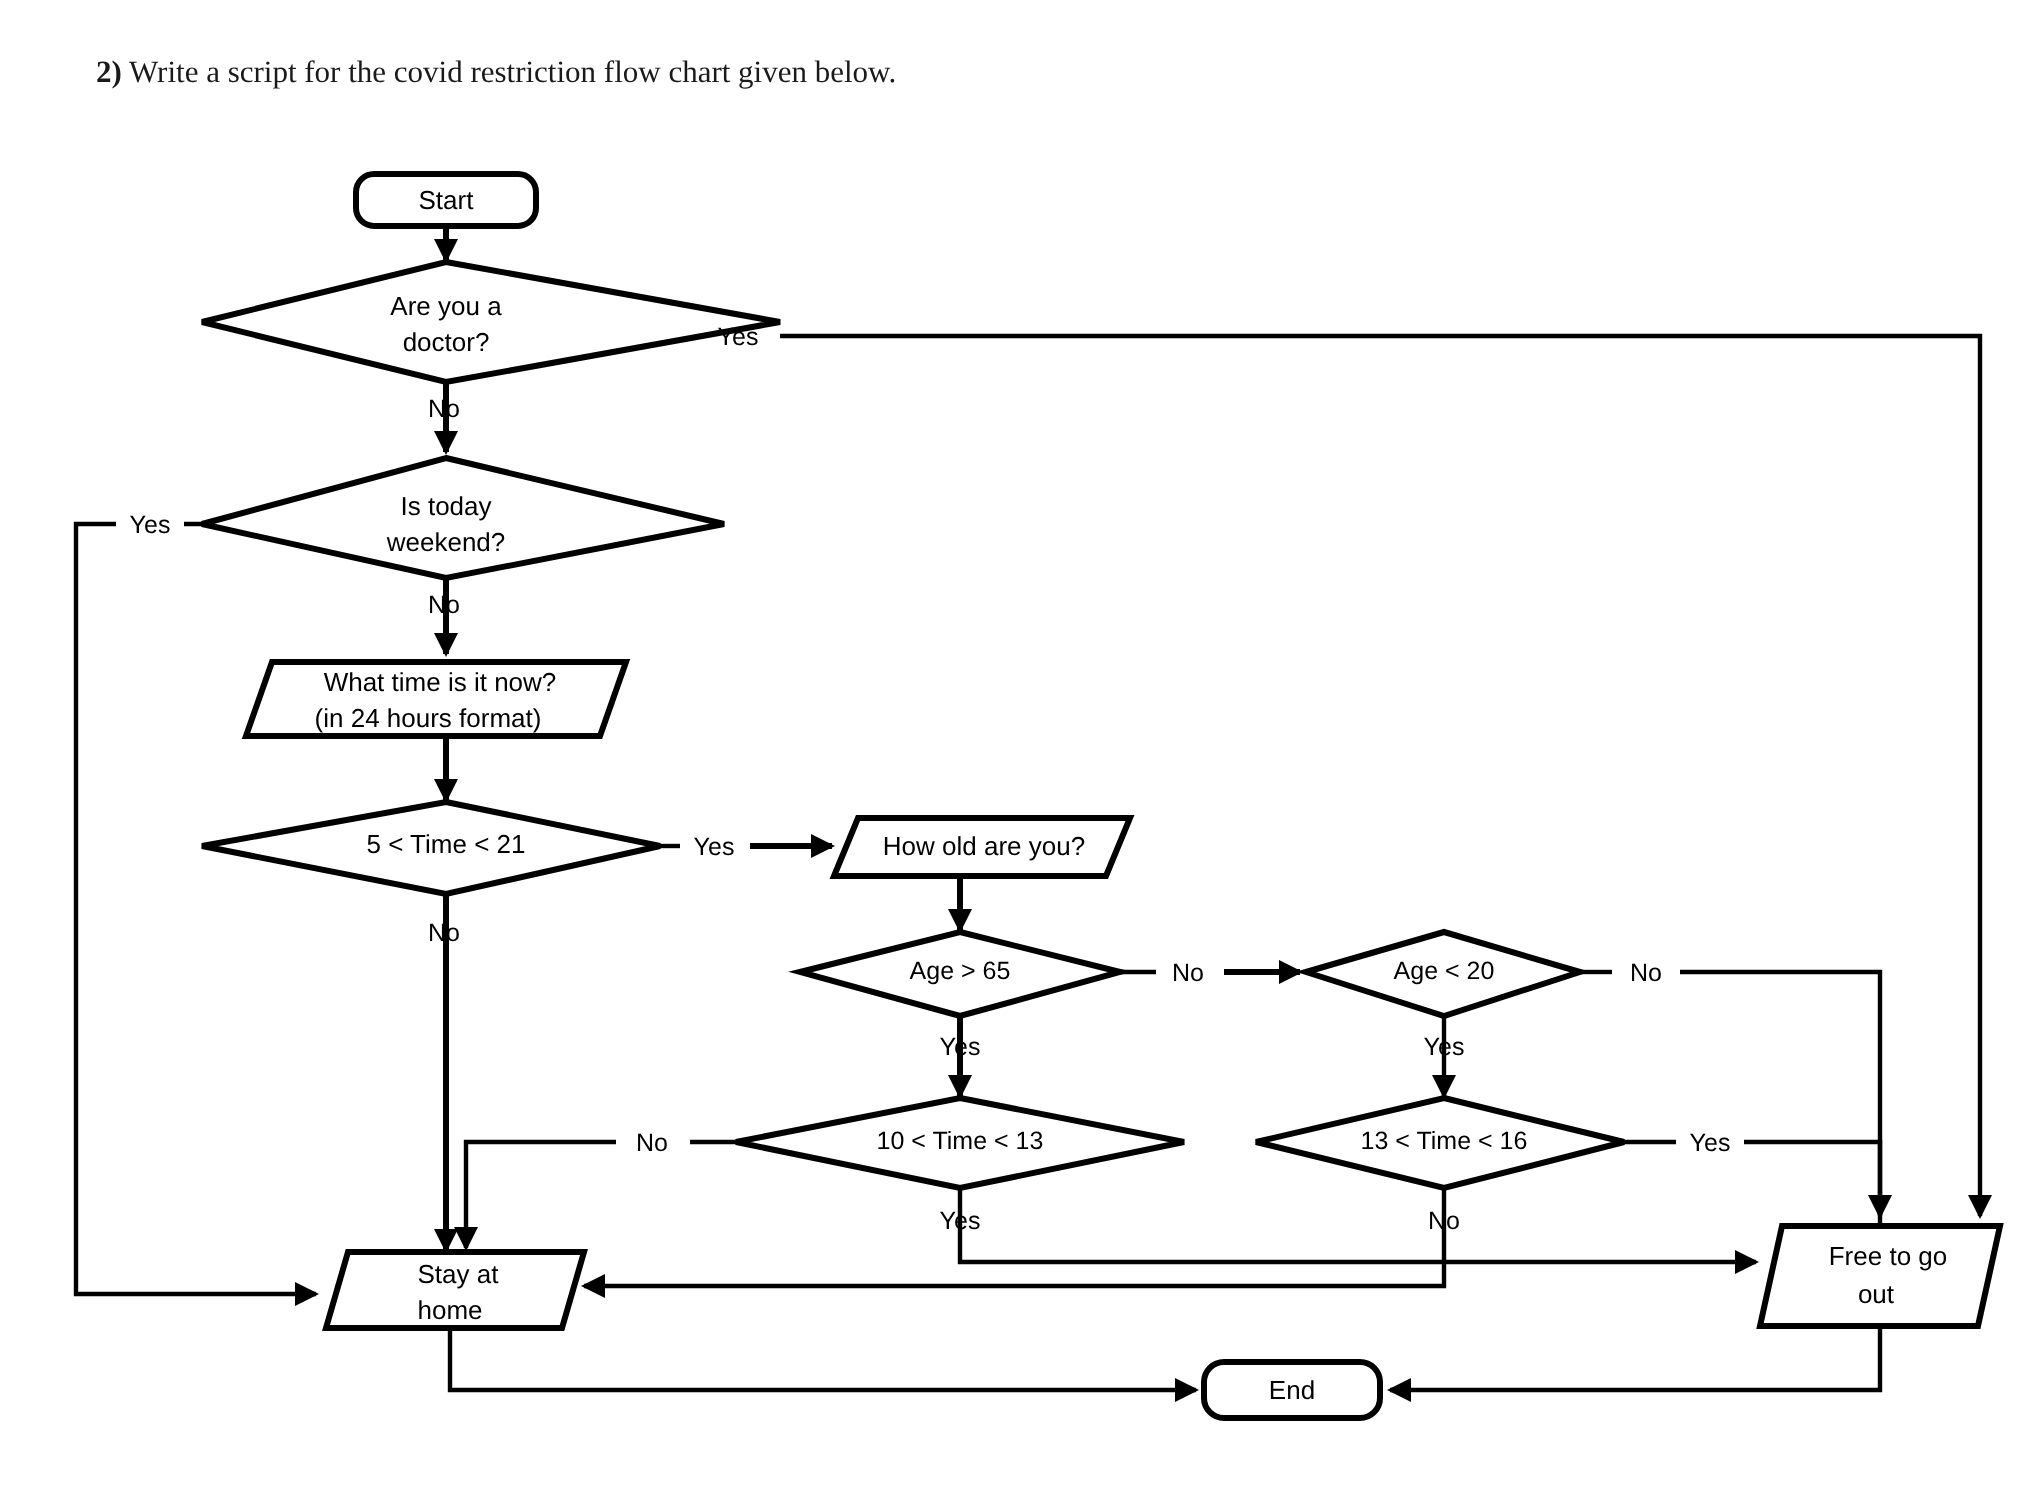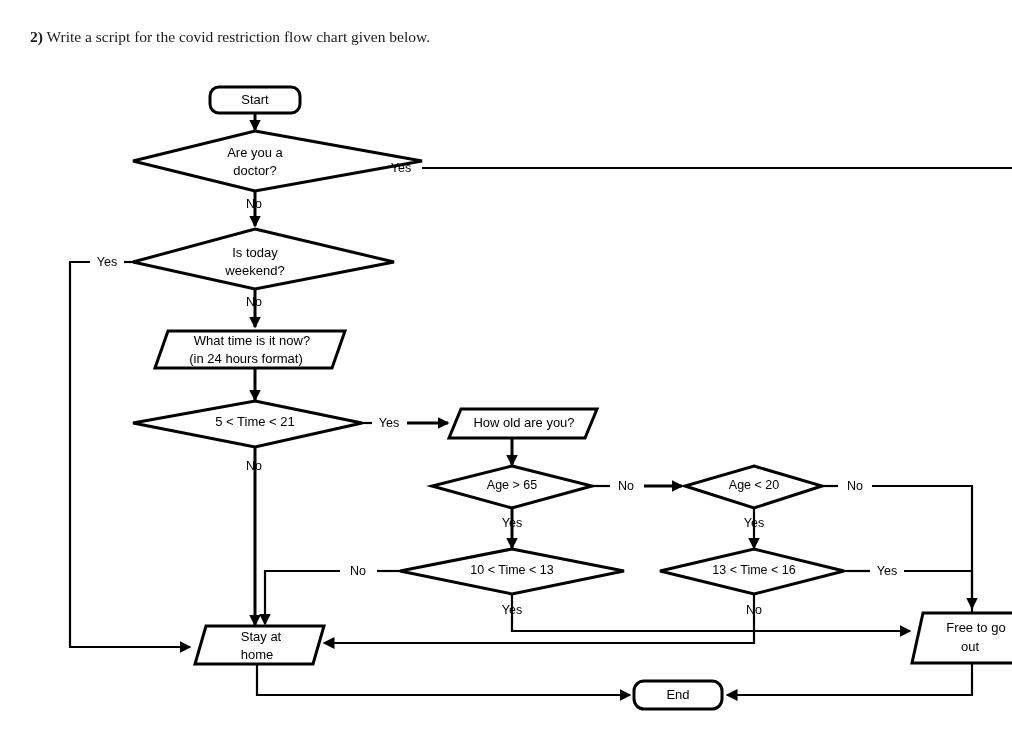--- a/index.html
+++ b/index.html
@@ -10,37 +10,36 @@
   body {
     width: 1012px;
     height: 750px;
     font-family: "Liberation Sans", sans-serif;
     color: #000000;
     position: relative;
     overflow: hidden;
   }
   #question-line {
     position: absolute;
-    left: 30px;
+    left: 48px;
     top: 28px;
     font-family: "Liberation Serif", serif;
     font-size: 15.5px;
     color: #1a1a1a;
     white-space: nowrap;
   }
   #question-line .qnum {
     font-weight: bold;
   }
   #flow-wrap {
     position: absolute;
     left: 0;
     top: 0;
     width: 812px;
     height: 750px;
-    margin-left: 32px;
   }
   svg#flowchart {
     display: block;
     width: 1012px;
     height: 750px;
   }
   .shape {
     fill: #ffffff;
     stroke: #000000;
     stroke-width: 3;

